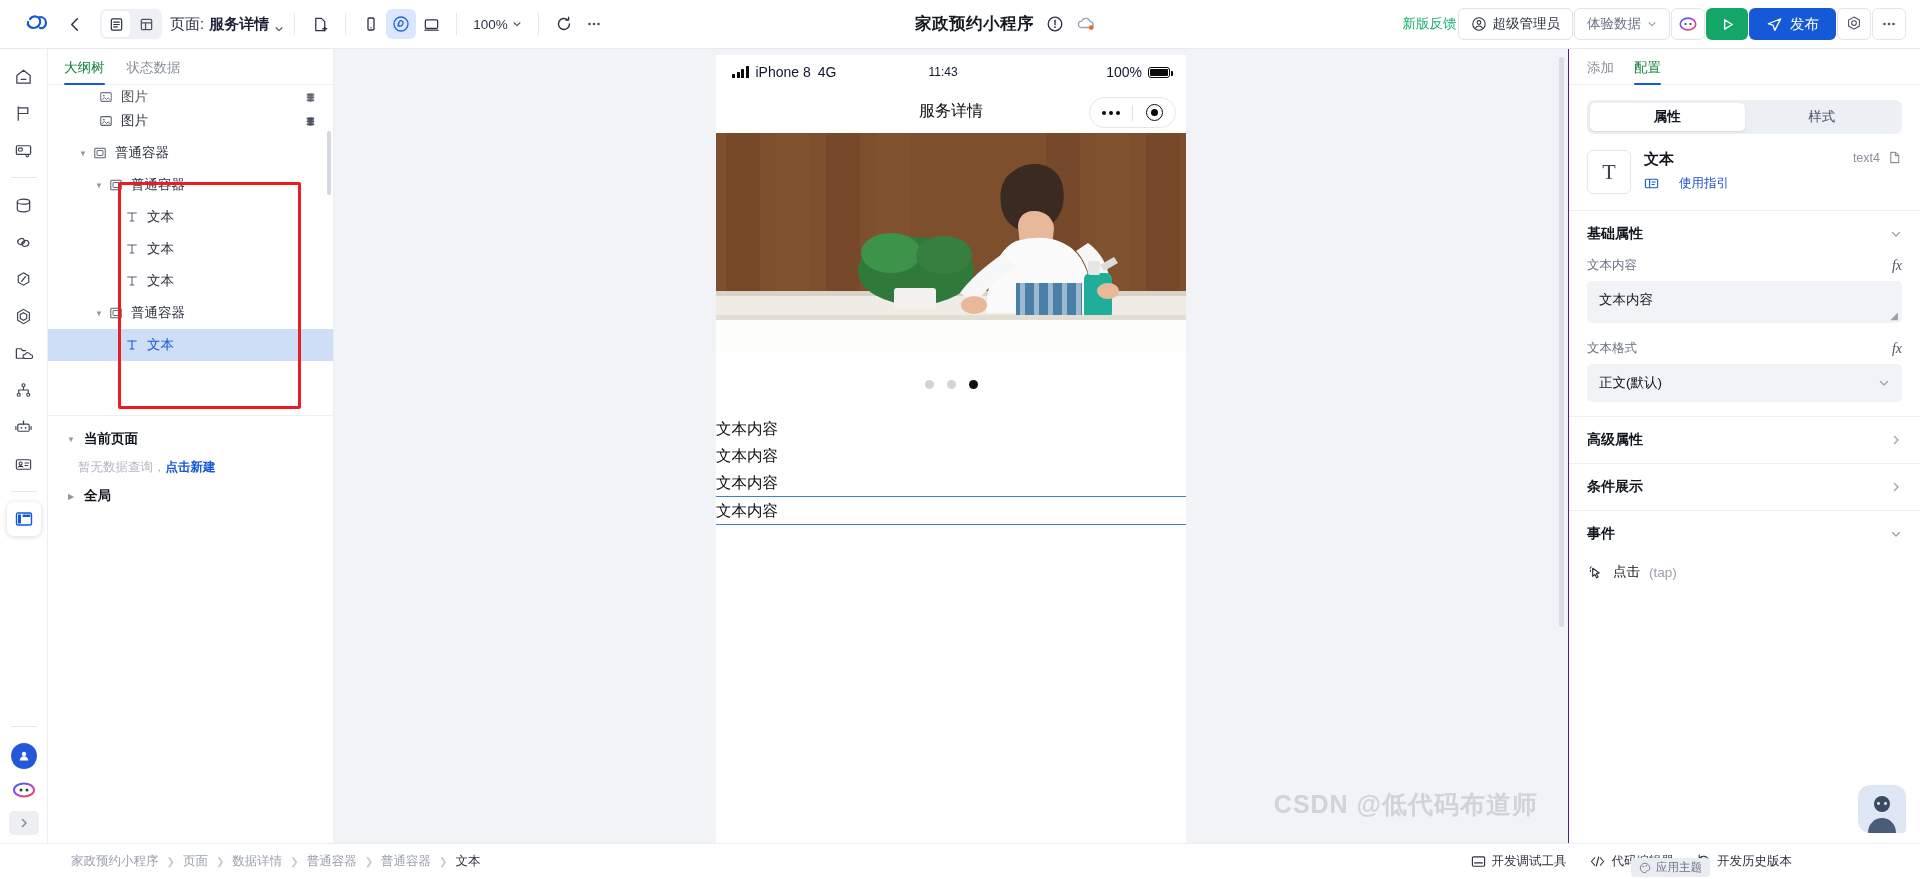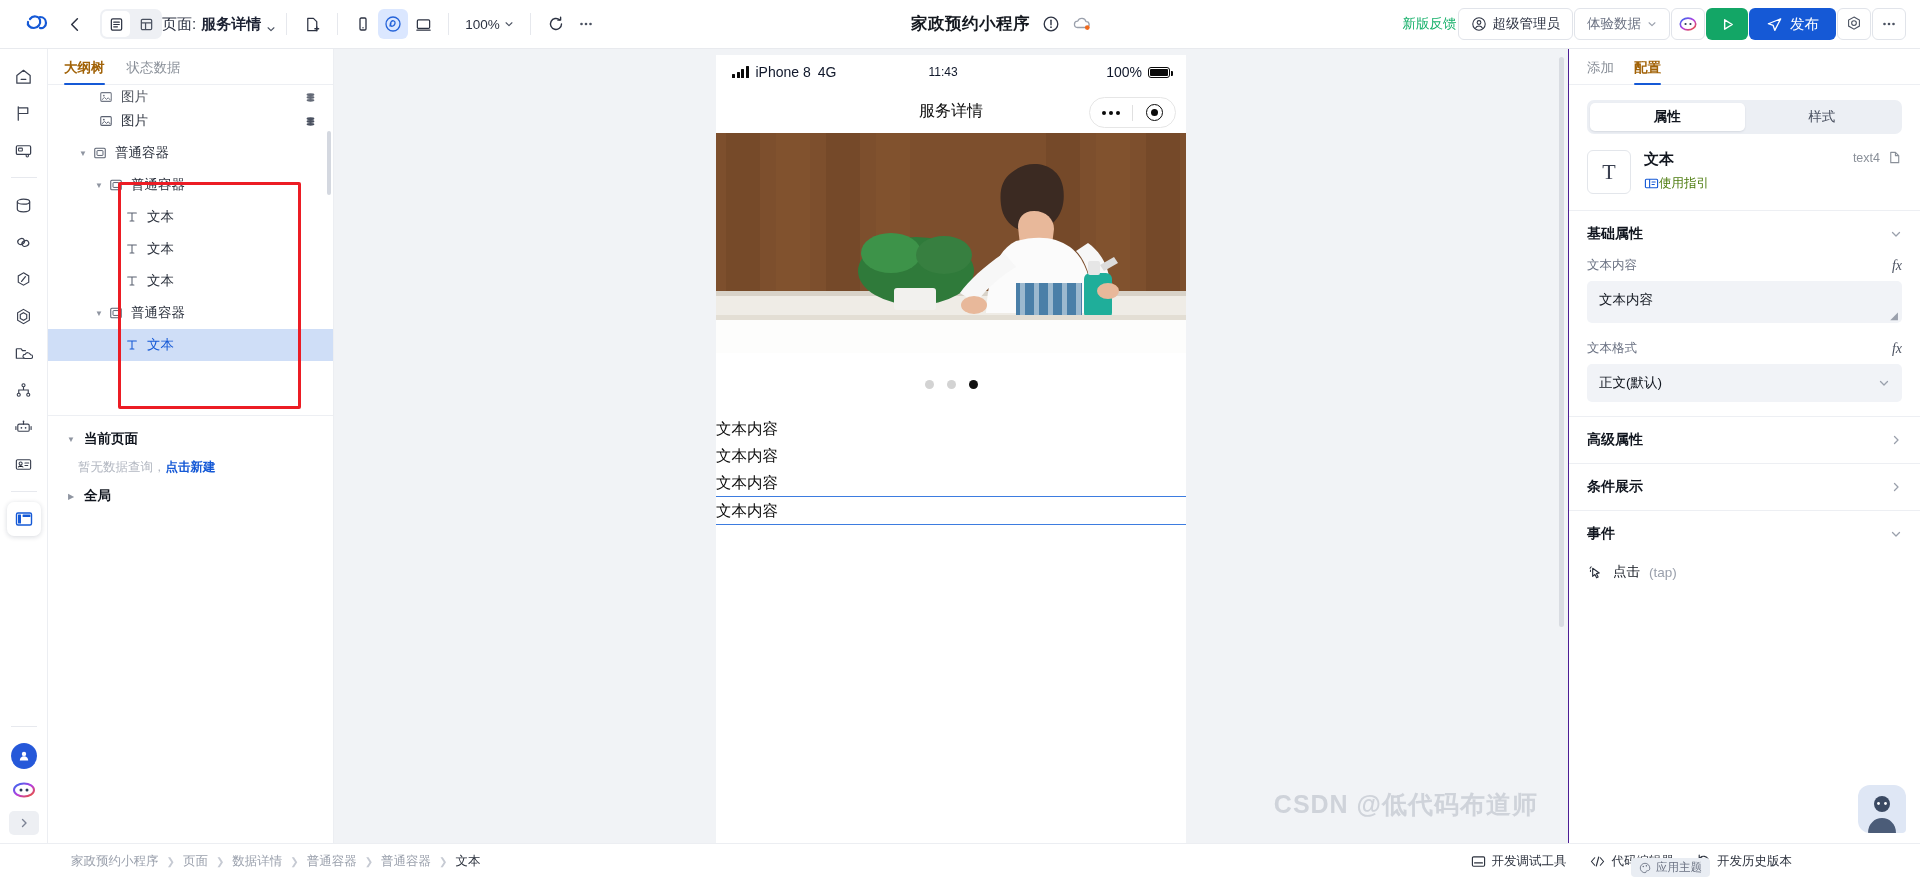--- a/index.html
+++ b/index.html
@@ -22,21 +22,21 @@
     display: flex; align-items: center; justify-content: center;
     color: #2c3242; cursor: pointer;
   }
   .tb-icon.active-blue { background: #dbe7ff; color: #2563d9; }
   .seg {
     display: flex; background: #eef0f4; border-radius: 7px; padding: 2px; gap: 2px; margin-left: 10px;
   }
   .seg .tb-icon { width: 28px; height: 26px; border-radius: 5px; }
   .seg .tb-icon.on { background: #fff; }
   .page-sel {
-    display: flex; align-items: flex-end; gap: 5px; margin-left: 0;
+    display: flex; align-items: flex-end; gap: 5px; margin-left: 8px;
     font-size: 15px; color: #1c2233; font-weight: 700; cursor: pointer; white-space: nowrap;
   }
   .page-sel .lbl-normal { font-weight: 400; color: #2c3242; }
   .divider-v { width: 1px; height: 22px; background: #e6e8ed; margin: 0 10px; }
   .zoom-box {
     display: flex; align-items: center; gap: 4px; font-size: 13.5px;
     color: #2c3242; cursor: pointer; padding: 0 6px;
   }
   .topbar-center {
     flex: 1; display: flex; align-items: center; justify-content: center; gap: 12px;
@@ -94,21 +94,21 @@
     display: flex; flex-direction: column; position: relative;
   }
   .tabs-row {
     height: 36px; display: flex; align-items: flex-end; gap: 22px;
     padding: 0 16px; border-bottom: 1px solid #edeff3;
   }
   .tab {
     font-size: 13.5px; color: #8a9099; padding-bottom: 7px; cursor: pointer;
     position: relative; white-space: nowrap;
   }
-  .tab.on { color: #a16207; font-weight: 700; }
+  .tab.on { color: #15803d; font-weight: 400; }
   .tab.on:after {
     content: ""; position: absolute; left: 0; right: 0; bottom: -1px; height: 2.5px;
     background: #1559d6; border-radius: 2px;
   }
   .tree { padding: 4px 0 4px 0; position: relative; height: 330px; overflow: hidden; }
   .tree-row {
     display: flex; align-items: center; height: 32px; padding-right: 16px;
     font-size: 13.5px; color: #2b313d; cursor: pointer; position: relative;
   }
   .tree-row.sel { background: #cfdef7; color: #1559d6; }
@@ -214,21 +214,21 @@
     font-size: 13.5px; color: #4a5160; border-radius: 5px; cursor: pointer;
   }
   .seg2 div.on { background: #fff; color: #11161f; font-weight: 700; box-shadow: 0 1px 2px rgba(20,30,60,.10); }
   .comp-head { display: flex; align-items: flex-start; gap: 13px; padding: 16px 18px 16px 18px; border-bottom: 1px solid #edeff3; }
   .comp-box {
     width: 44px; height: 44px; border: 1px solid #e3e6eb; border-radius: 6px;
     display: flex; align-items: center; justify-content: center; color: #3a4050; font-size: 22px;
     font-family: "Liberation Serif", serif;
   }
   .comp-name { font-size: 15px; font-weight: 700; color: #11161f; }
-  .guide { display: flex; align-items: center; gap: 0; margin-top: 6px; font-size: 12.5px; color: #4d7c0f; cursor: pointer; }
+  .guide { display: flex; align-items: center; gap: 20px; margin-top: 6px; font-size: 12.5px; color: #1d4ed8; cursor: pointer; }
   .comp-id { margin-left: auto; display: flex; align-items: center; gap: 7px; font-size: 12.5px; color: #8a9099; }
   .sec-head {
     display: flex; align-items: center; height: 46px; padding: 0 18px;
     font-size: 14px; font-weight: 700; color: #11161f; cursor: pointer;
   }
   .sec-head .chev { margin-left: auto; color: #9aa0ac; font-size: 11px; }
   .sec-body { padding: 0 18px 14px 18px; }
   .fld-lbl { display: flex; align-items: center; font-size: 12.5px; color: #6a7182; margin-bottom: 7px; }
   .fx { margin-left: auto; color: #4a5160; font-family: "Liberation Serif", serif; font-style: italic; font-size: 14px; cursor: pointer; }
   .fld-box {

